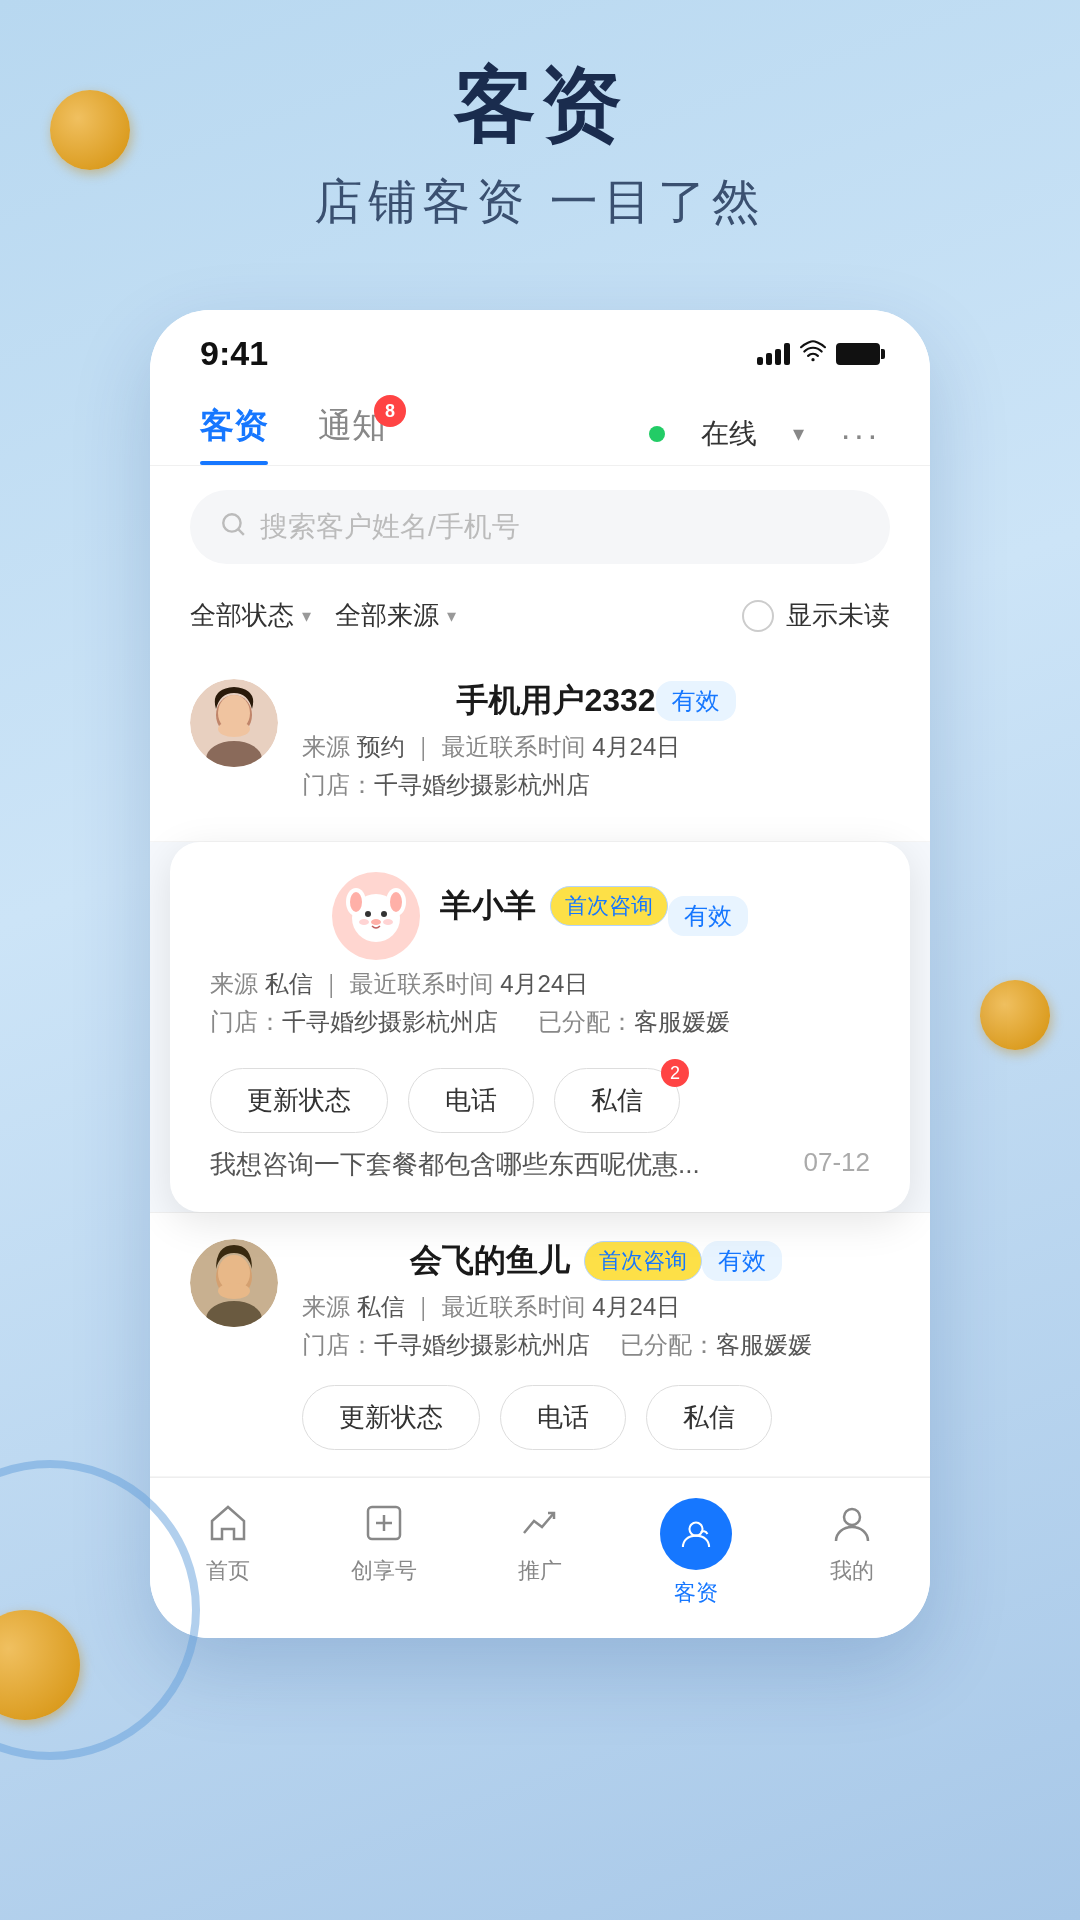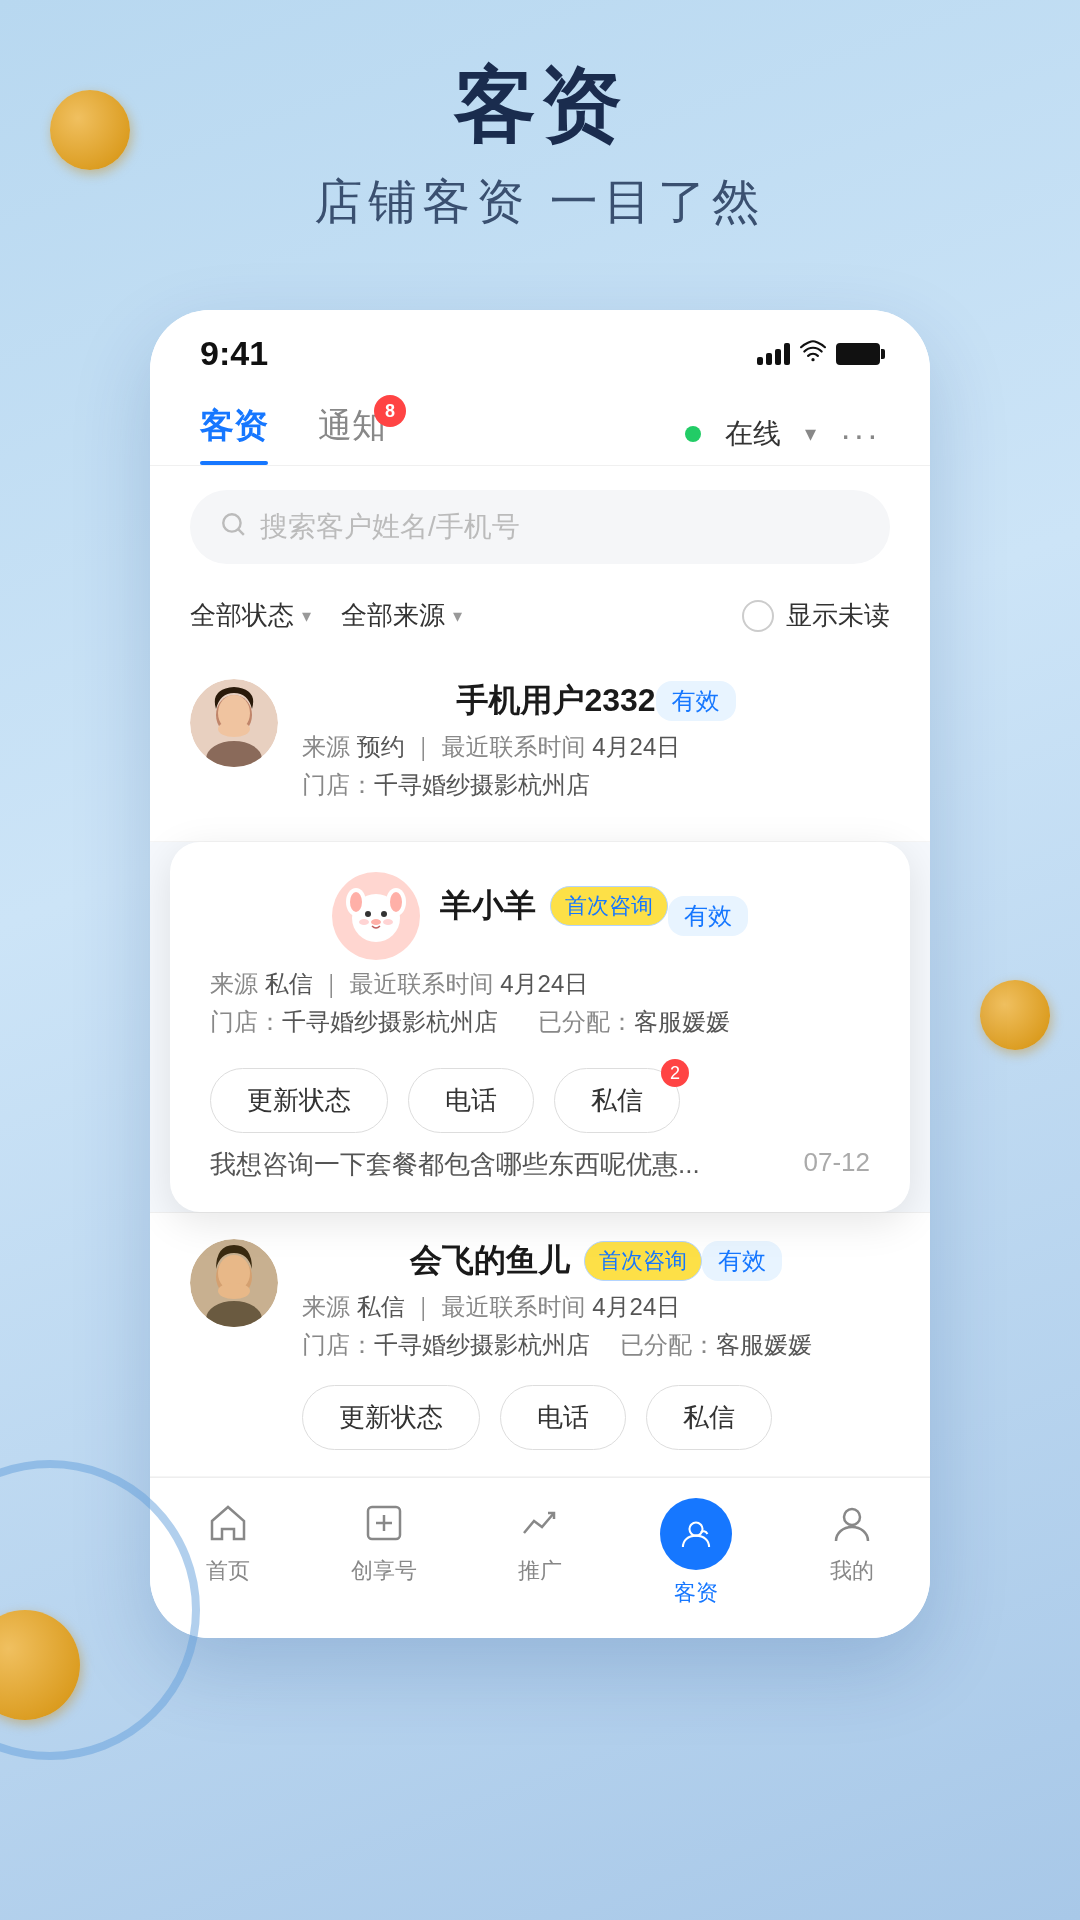--- a/index.html
+++ b/index.html
@@ -162,21 +162,21 @@
       height: 32px;
       border-radius: 50%;
       display: flex;
       align-items: center;
       justify-content: center;
     }
     .tab-more {
       margin-left: auto;
       display: flex;
       align-items: center;
-      gap: 24px;
+      gap: 36px;
     }
     .online-dot {
       width: 16px; height: 16px;
       background: #22cc66;
       border-radius: 50%;
       display: inline-block;
     }
     .online-label {
       font-size: 28px;
       color: #333;
@@ -212,21 +212,21 @@
       font-size: 28px;
       color: #bbb;
     }
 
     
     .filter-row {
       display: flex;
       align-items: center;
       padding: 10px 40px 20px;
       background: #fff;
-      gap: 30px;
+      gap: 24px;
     }
     .filter-btn {
       display: flex;
       align-items: center;
       gap: 8px;
       font-size: 26px;
       color: #333;
     }
     .filter-chevron {
       font-size: 18px;

